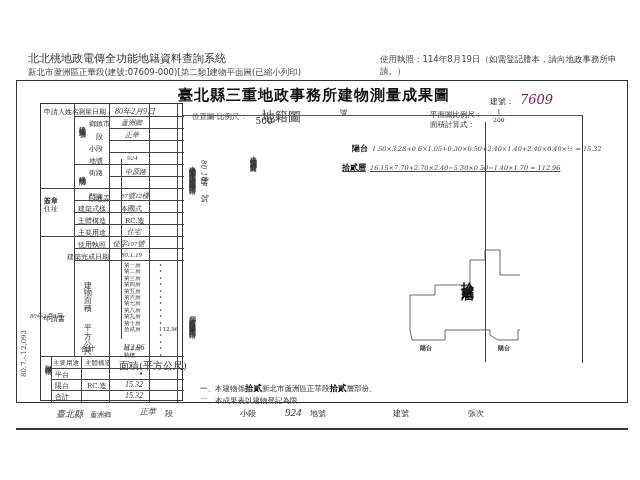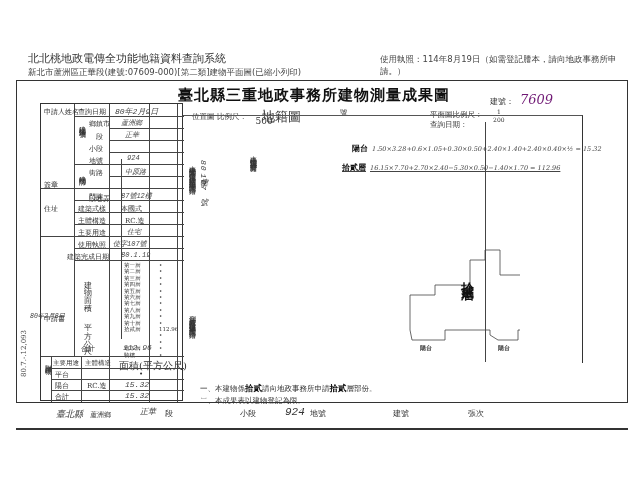--- a/index.html
+++ b/index.html
@@ -21,21 +21,21 @@
   .scale2 { position:absolute; left:430px; top:108px; font-size:7.5px; color:#333; }
   .calc-label { position:absolute; left:430px; top:120px; font-size:7.5px; color:#333; }
   .rightbox { position:absolute; left:183px; top:115px; width:400px; height:248px; border-right:1.5px solid #333; border-top:1px solid #555; }
   .formula { position:absolute; font-size:6.5px; font-style:italic; color:#444; white-space:nowrap; }
   .formula b { font-style:normal; font-size:8px; color:#111; margin-right:4px; }
   .table { position:absolute; left:40px; top:103px; width:143px; height:298px; border:1px solid #333; }
   .tbl-text { position:absolute; font-size:7px; color:#333; white-space:nowrap; }
   .hline { position:absolute; height:1px; background:#444; }
   .vline { position:absolute; width:1px; background:#444; }
   .vtext { position:absolute; writing-mode:vertical-rl; font-size:7px; color:#333; letter-spacing:1px; }
-  .hw { font-style:italic; color:#444; font-family:Liberation Mono, monospace; }
+  .hw { font-style:italic; color:#444; font-family:Liberation Serif, serif; }
   .floorplan { position:absolute; left:390px; top:235px; width:130px; height:120px; }
   .fl-label { position:absolute; left:462px; top:282px; writing-mode:vertical-rl; font-size:13px; font-weight:bold; letter-spacing:3px; color:#111; }
   .note { position:absolute; font-size:7.5px; color:#333; white-space:nowrap; }
   .note b { font-size:8.5px; color:#111; }
   .footer { position:absolute; top:408px; font-size:8px; color:#333; }
   .stamp-vert { position:absolute; left:20px; top:330px; writing-mode:vertical-rl; transform:rotate(180deg); font-size:7px; color:#444; }
   .side-apply { position:absolute; left:24px; top:298px; font-size:6.5px; color:#444; }
 </style>
 </head>
 <body>
@@ -58,58 +58,58 @@
 </div>
 <div class="mapinfo" style="left:262px;">地籍圖</div>
 <div class="mapinfo2">號</div>
 <div class="scale2">
   <span>平面圖比例尺：</span>
   <span style="display:inline-block;text-align:center;vertical-align:middle;">
     <span style="display:block;border-bottom:1px solid #333;padding:0 12px;font-size:6px;">1</span>
     <span style="display:block;font-size:6px;">200</span>
   </span>
 </div>
-<div class="calc-label">查詢日期：</div>
+<div class="calc-label">面積計算式：</div>
 
 <div class="rightbox"></div>
 <div class="vline" style="left:485px;top:122px;height:240px;"></div>
 
 <div class="formula" style="left:352px;top:143px;">
   <b>陽台</b><span>1.50×3.28+0.6×1.05+0.30×0.50+2.40×1.40+2.40×0.40×½ = 15.32</span>
 </div>
 <div class="formula" style="left:342px;top:162px;text-decoration:underline;">
   <b>拾貳層</b><span>16.15×7.70+2.70×2.40−5.30×0.50−1.40×1.70 = 112.96</span>
 </div>
 
 <div class="table">
 
   <div class="vline" style="left:33px;top:0;height:252px;"></div>
   <div class="vline" style="left:68px;top:0;height:298px;"></div>
   <div class="vline" style="left:80px;top:55px;height:180px;"></div>
   <div class="vline" style="left:108px;top:0;height:298px;"></div>
   <div class="vline" style="left:136px;top:0;height:298px;"></div>
 
   <div class="tbl-text" style="left:3px;top:3px;">申請人姓名</div>
-  <div class="tbl-text" style="left:37px;top:3px;">查詢日期</div>
+  <div class="tbl-text" style="left:37px;top:3px;">測量日期</div>
   <div class="tbl-text hw" style="left:74px;top:2px;font-size:8px;">80年2月9日</div>
 
   <div class="vtext" style="left:36px;top:16px;">建物坐落地號</div>
   <div class="tbl-text" style="left:48px;top:15px;">鄉鎮市</div>
   <div class="tbl-text hw" style="left:80px;top:14px;">蘆洲鄉</div>
   <div class="tbl-text" style="left:55px;top:28px;">段</div>
   <div class="tbl-text hw" style="left:84px;top:26px;">正華</div>
   <div class="tbl-text" style="left:48px;top:40px;">小段</div>
   <div class="tbl-text" style="left:48px;top:52px;">地號</div>
   <div class="tbl-text hw" style="left:86px;top:50px;">924</div>
 
   <div class="vtext" style="left:36px;top:66px;">建物門牌</div>
   <div class="tbl-text" style="left:48px;top:64px;">街路</div>
   <div class="tbl-text hw" style="left:84px;top:63px;">中原路</div>
   <div class="tbl-text" style="left:48px;top:90px;">段巷弄</div>
-  <div class="tbl-text" style="left:3px;top:76px;">簽章</div>
+  <div class="tbl-text" style="left:3px;top:92px;font-weight:bold;">簽章</div>
   <div class="tbl-text" style="left:48px;top:88px;text-decoration:underline;">門牌</div>
   <div class="tbl-text hw" style="left:80px;top:87px;">87號12樓</div>
 
   <div class="tbl-text" style="left:37px;top:100px;">建築式樣</div>
   <div class="tbl-text" style="left:80px;top:100px;">本國式</div>
   <div class="tbl-text" style="left:37px;top:112px;">主體構造</div>
   <div class="tbl-text" style="left:84px;top:112px;">RC.造</div>
   <div class="tbl-text" style="left:37px;top:124px;">主要用途</div>
   <div class="tbl-text hw" style="left:86px;top:123px;">住宅</div>
   <div class="tbl-text" style="left:3px;top:100px;">住址</div>
@@ -203,21 +203,21 @@
   <polyline points="20,95 22,105 55,105 55,95" fill="none" stroke="#444" stroke-width="0.8"></polyline>
   <line x1="55" y1="95" x2="100" y2="95" stroke="#444" stroke-width="0.8"></line>
   <polyline points="100,95 100,100 108,105 128,105 128,95" fill="none" stroke="#444" stroke-width="0.8"></polyline>
   <line x1="128" y1="95" x2="130" y2="95" stroke="#444" stroke-width="0.8"></line>
 </svg>
 <div class="fl-label" style="left:458px;top:272px;">拾貳層</div>
 <div class="tbl-text" style="left:420px;top:344px;font-size:6px;font-weight:bold;">陽台</div>
 <div class="tbl-text" style="left:498px;top:344px;font-size:6px;font-weight:bold;">陽台</div>
 
 <div class="note" style="left:200px;top:383px;">
-  <span>一、本建物係</span><b>拾貳</b><span>請向地政事務所申請</span><b>拾貳</b><span>層部份。</span>
+  <span>一、本建物係</span><b>拾貳</b><span>新北市蘆洲區正華段</span><b>拾貳</b><span>層部份。</span>
 </div>
 <div class="note" style="left:200px;top:396px;">
   <span>二、本成果表以建物登記為限。</span>
 </div>
 
 <div class="footer hw" style="left:56px;font-size:9px;">臺北縣</div>
 <div class="footer" style="left:90px;font-size:7px;top:410px;">蘆洲鄉</div>
 <div class="footer hw" style="left:140px;top:406px;">正華</div>
 <div class="footer" style="left:165px;">段</div>
 <div class="footer" style="left:240px;">小段</div>

